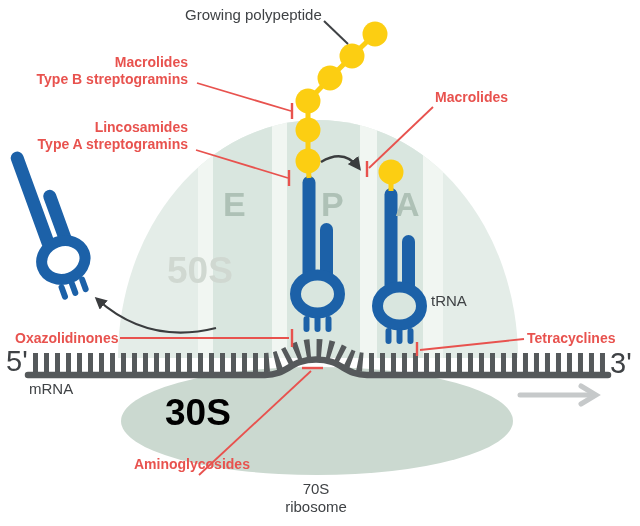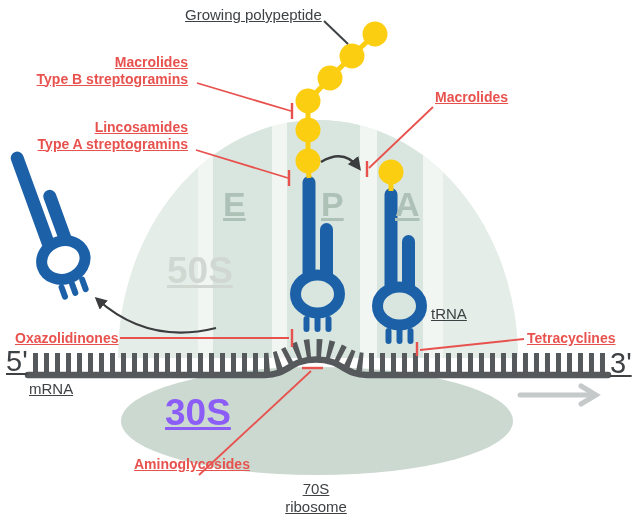--- a/index.html
+++ b/index.html
@@ -1,30 +1,30 @@
 <!DOCTYPE html>
 <html><head>
 <meta charset="utf-8">
 <style>
   html,body{margin:0;padding:0;background:#ffffff;}
   .stage{
     position:relative;width:640px;height:526px;overflow:hidden;background:#ffffff;
     font-family:"Liberation Sans","DejaVu Sans",sans-serif;
   }
   .stage svg{position:absolute;left:0;top:0;}
-  .lbl{position:absolute;white-space:nowrap;text-decoration:underline;}
+  .lbl{position:absolute;white-space:nowrap;}
   .dark{color:#3f4245;}
   .red{color:#e8524e;font-weight:600;font-size:14px;line-height:16.5px;justify-content:flex-end;}
   .red.two{display:flex;flex-direction:column;}
   .rt{text-align:right;}
   .big-prime{font-size:29px;color:#3f4245;font-weight:400;}
   .site-letter{font-size:34px;font-weight:bold;color:#aec1b6;}
   .subunit{font-size:37px;font-weight:bold;margin-left:20px;}
   .s50{color:#d0d8d1;}
-  .s30{color:#8b5cf6;}
+  .s30{color:#000000;}
   .center{text-align:center;}
 </style>
 </head>
 <body>
 
 <div class="stage">
 
   <svg width="640" height="526" viewBox="0 0 640 526">
     <defs>
       <clipPath id="domeClip">
@@ -123,21 +123,21 @@
   <div class="lbl red" style="left:15px;top:330px;">Oxazolidinones</div>
   <div class="lbl red" style="left:134px;top:456px;">Aminoglycosides</div>
 
   <div class="lbl site-letter" style="left:223px;top:185px;">E</div>
   <div class="lbl site-letter" style="left:321px;top:185px;">P</div>
   <div class="lbl site-letter" style="left:395px;top:185px;">A</div>
 
   <div class="lbl subunit s50" style="left:147px;top:250px;">50S</div>
   <div class="lbl subunit s30" style="left:145px;top:392px;">30S</div>
 
-  <div class="lbl dark" style="left:431px;top:305px;font-size:15px;">tRNA</div>
+  <div class="lbl dark" style="left:431px;top:292px;font-size:15px;">tRNA</div>
   <div class="lbl dark" style="left:29px;top:380px;font-size:15px;">mRNA</div>
   <div class="lbl big-prime" style="left:6px;top:345px;">5'</div>
   <div class="lbl big-prime" style="left:610px;top:347px;">3'</div>
 
   <div class="lbl dark center" style="left:261px;top:480px;width:110px;font-size:15px;line-height:18px;">
     <div>70S</div>
     <div>ribosome</div>
   </div>
 
 

